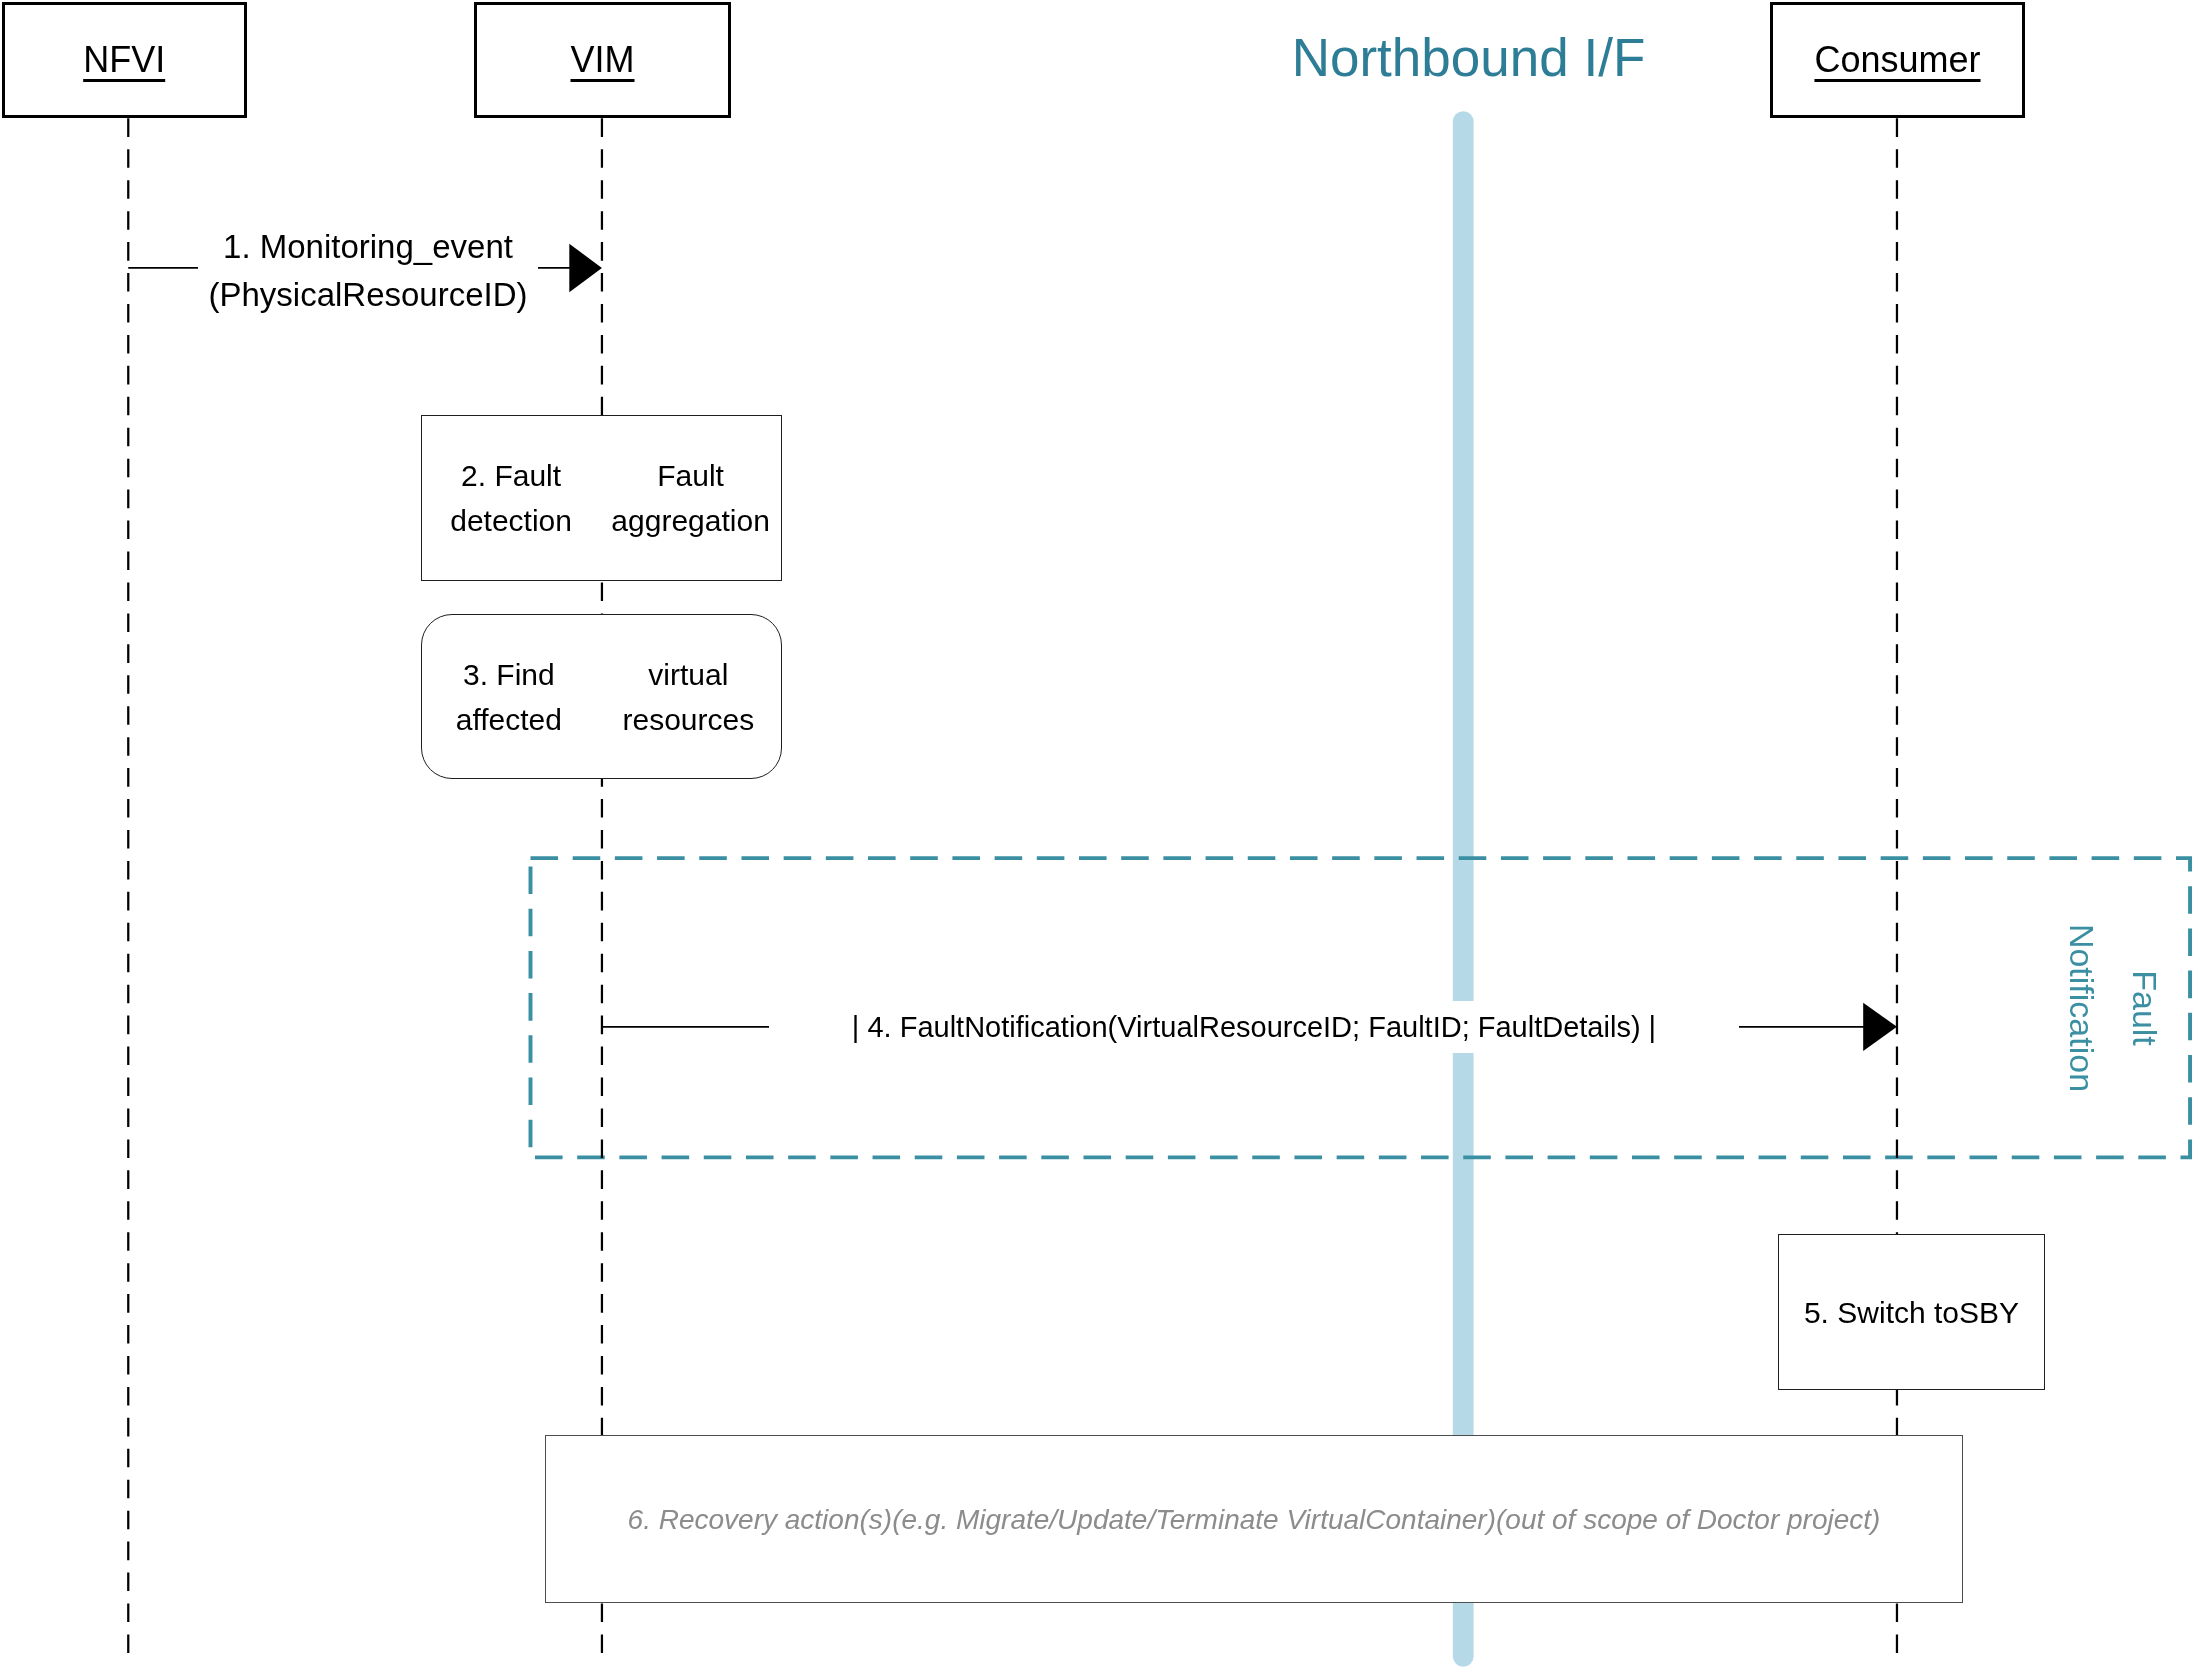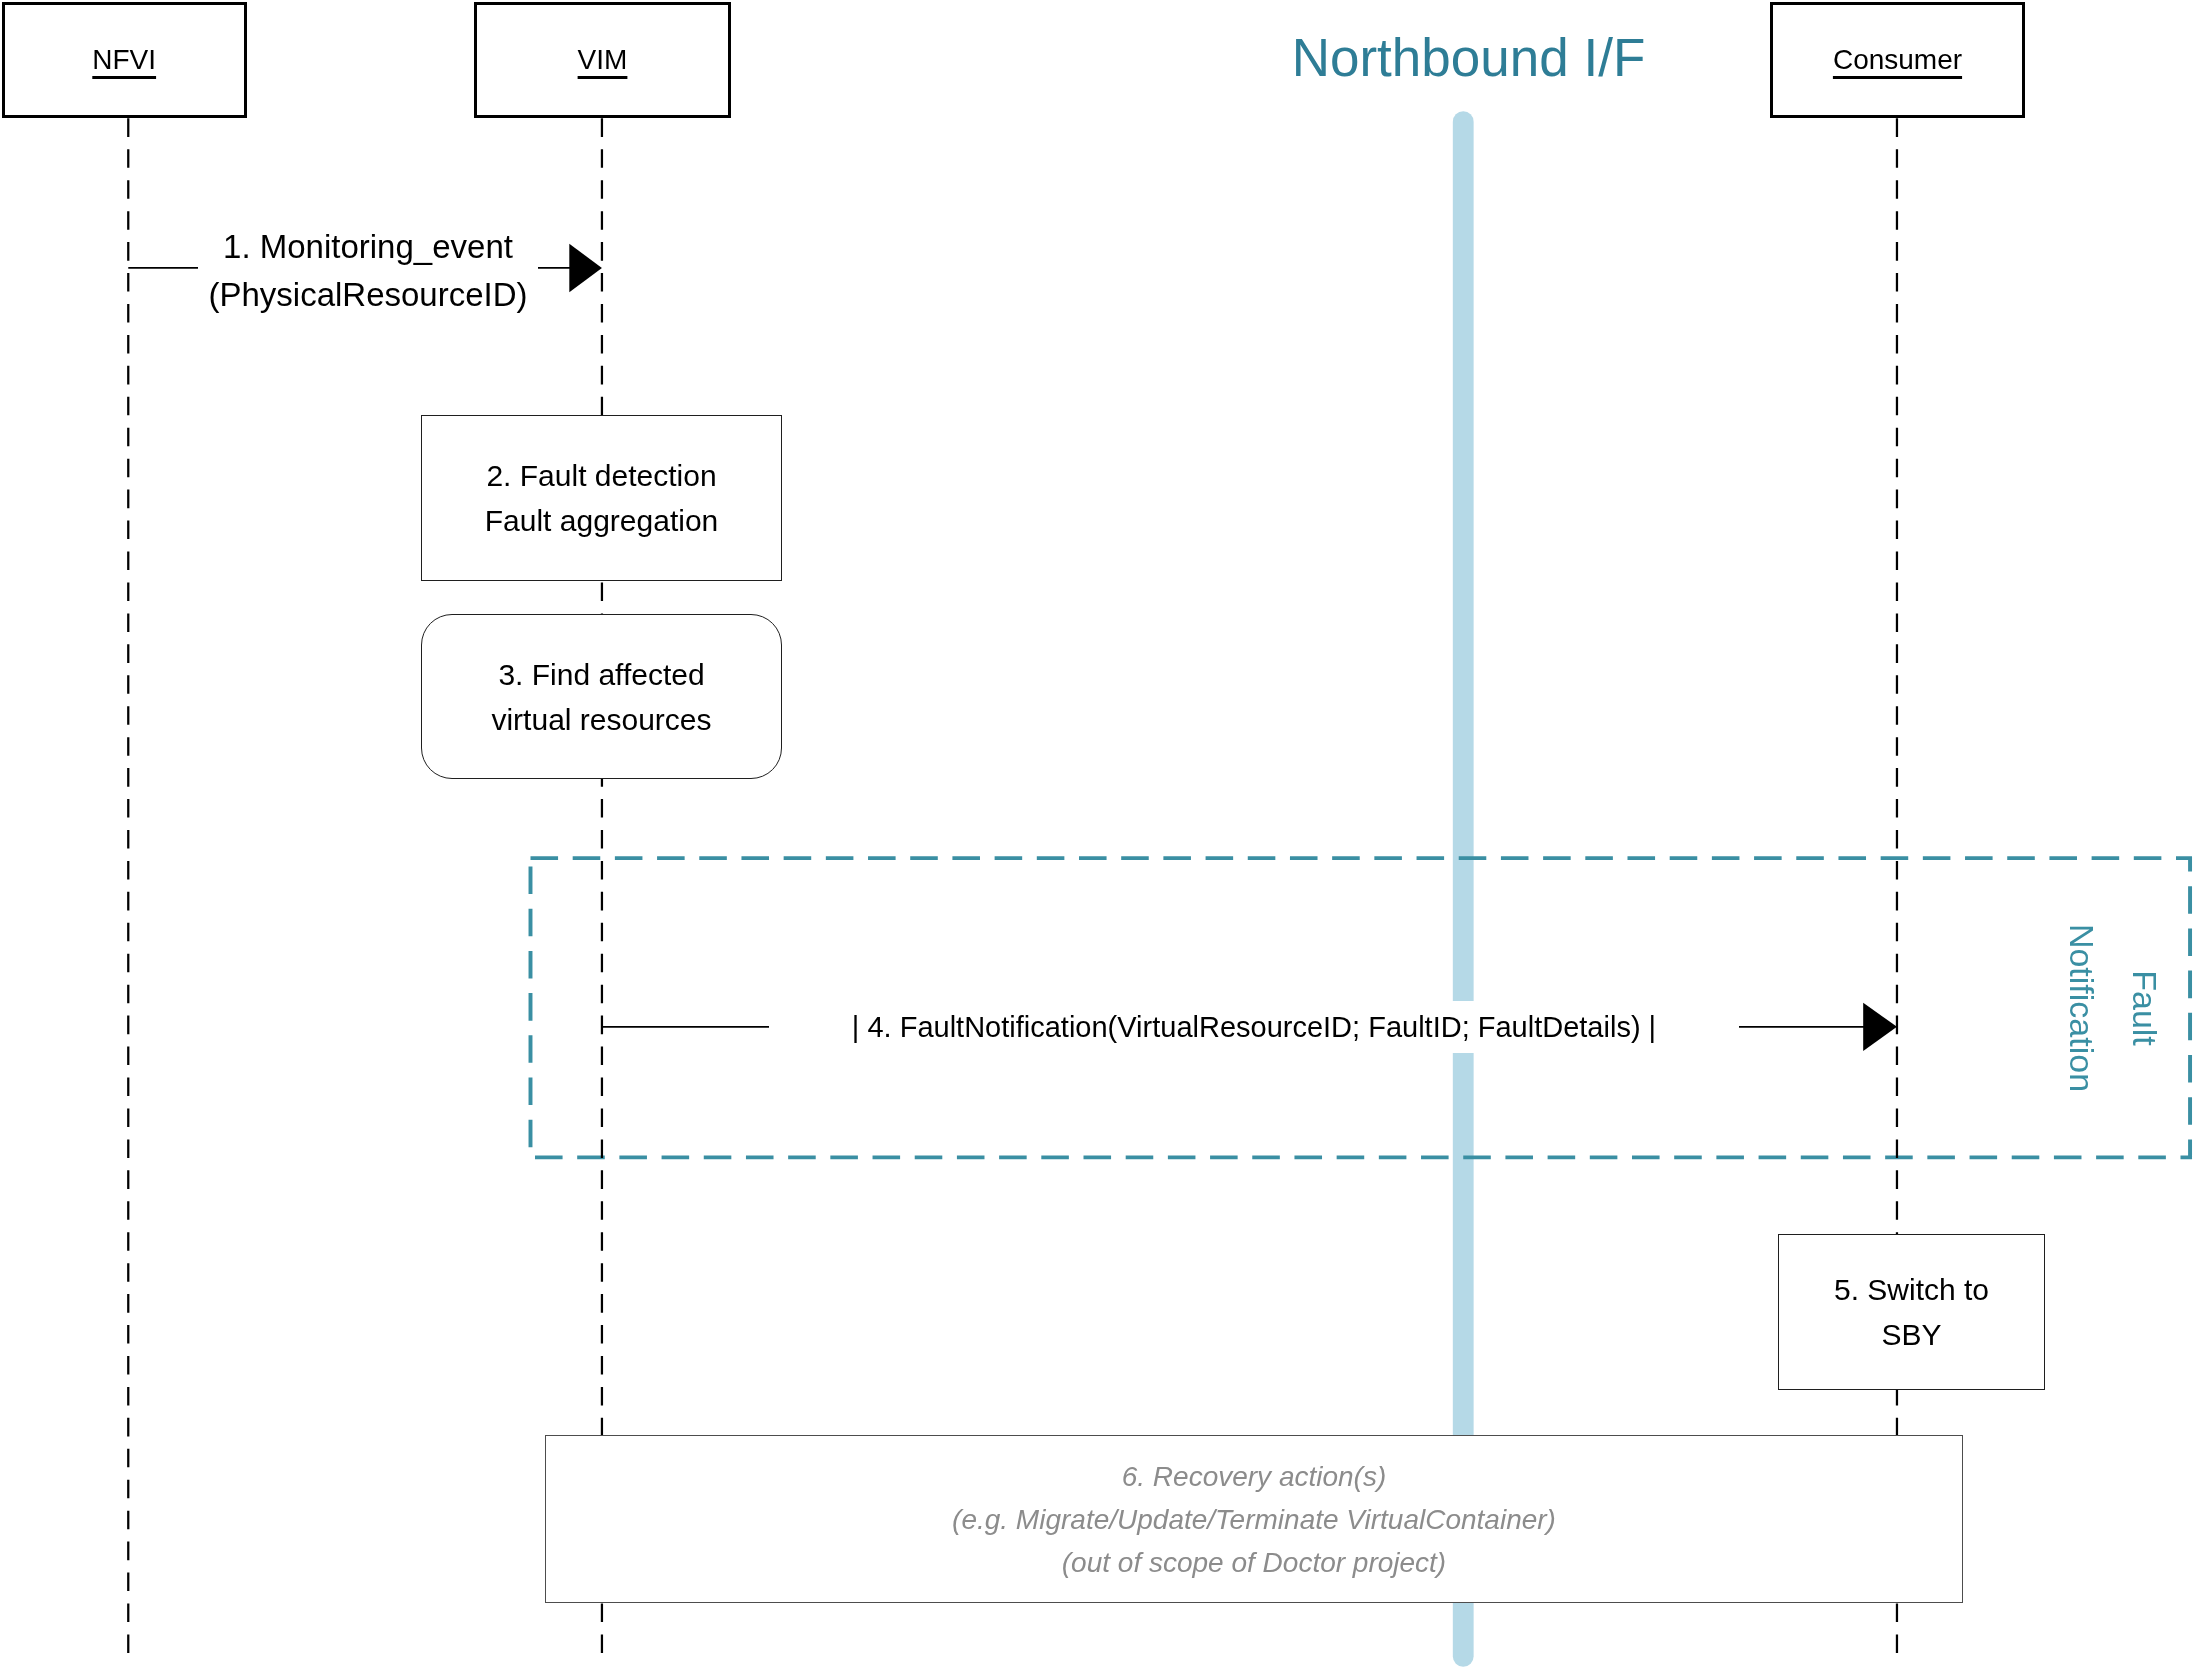--- a/index.html
+++ b/index.html
@@ -12,36 +12,36 @@
   }
   #shape-layer{position:absolute;left:0;top:0;width:2194px;height:1674px;}
   .actor-box{
     position:absolute;
     box-sizing:border-box;
     border:3.4px solid #000000;
     background:#ffffff;
     display:flex;align-items:center;justify-content:center;
   }
   .actor-label{
-    font-size:28px;color:#000000;
+    font-size:36px;color:#000000;
     text-decoration:underline;
     text-underline-offset:6.8px;
     text-decoration-thickness:2.8px;
   }
   .nb-title{
     position:absolute;left:1187px;top:15.8px;width:563px;height:84px;
     display:flex;align-items:center;justify-content:center;
     font-size:53px;color:#2e7d96;
   }
   .step-box{
     position:absolute;
     box-sizing:border-box;
     border:1.7px solid #1f1f1f;
     background:#ffffff;
-    display:flex;flex-direction:column;align-items:center;justify-content:center;
+    display:flex;flex-direction:row;align-items:center;justify-content:center;
     font-size:30px;line-height:45px;color:#000000;
     text-align:center;
   }
   .msg-label{
     position:absolute;
     background:#ffffff;
     text-align:center;color:#000000;
   }
   #msg1-label{
     left:198px;top:223px;width:340px;

